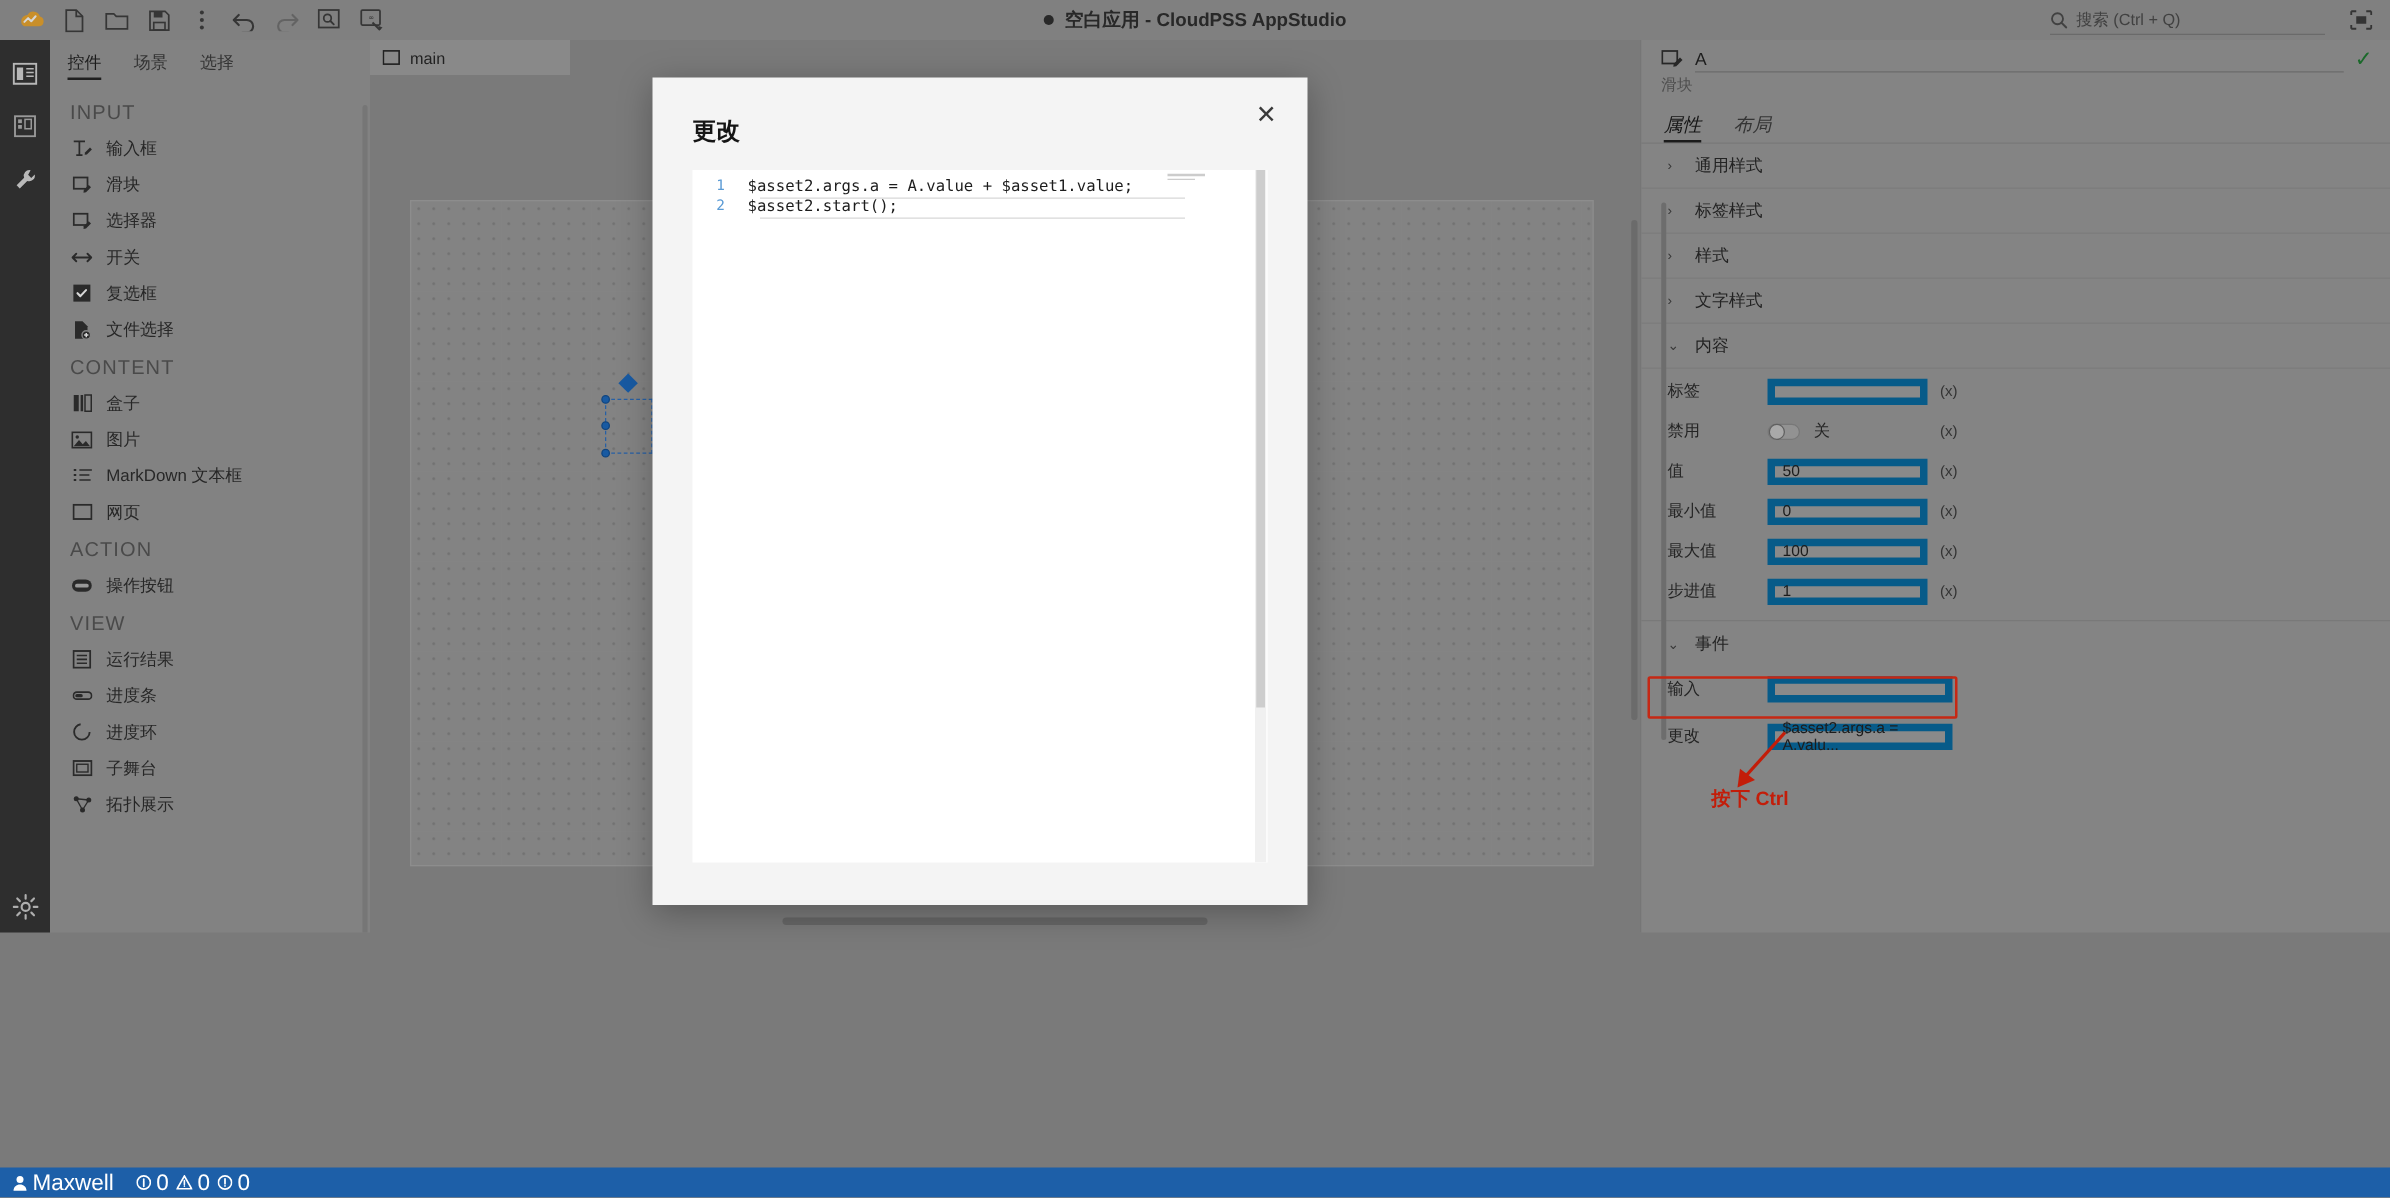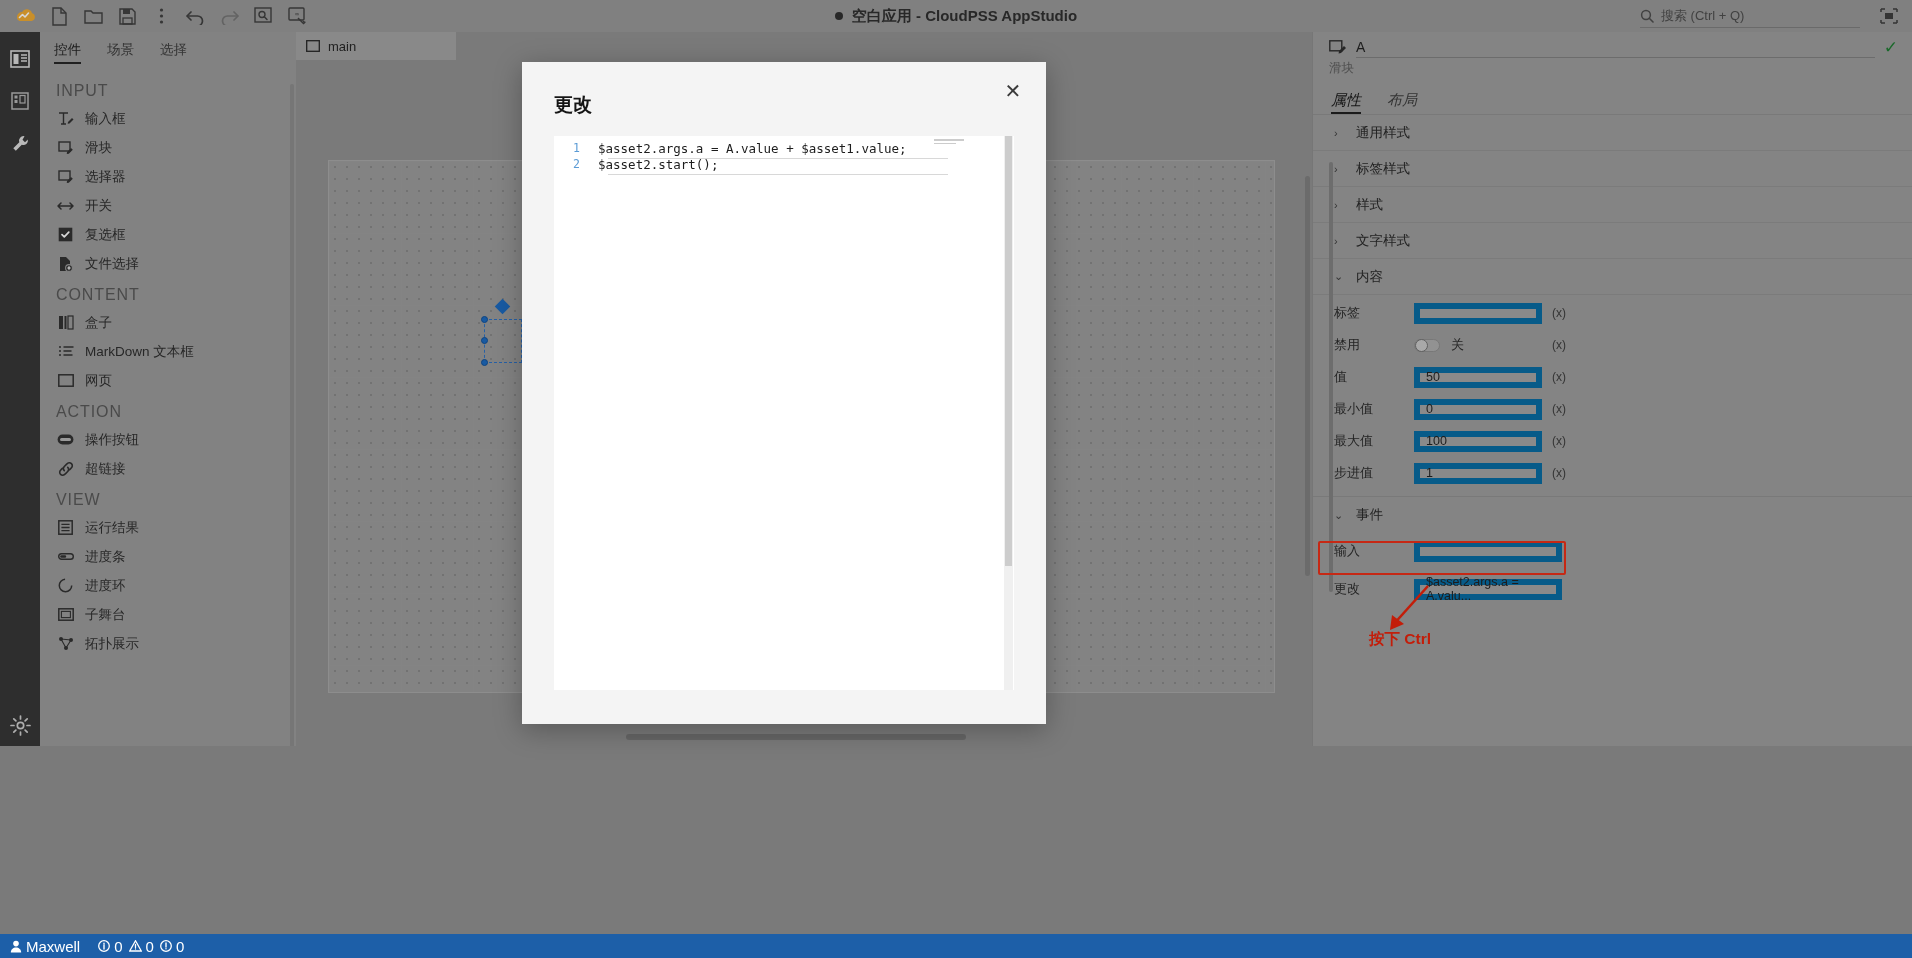--- a/index.html
+++ b/index.html
@@ -307,21 +307,21 @@
   }
   .ed-vscroll .th {
     position: absolute; top: 0; left: 1px; width: 7px; height: 430px;
     background: #cdcdcd;
   }
 
   
   .statusbar {
     position: absolute; left: 0; bottom: 0; width: 1912px; height: 24px;
     background: #1d5fa8; display: flex; align-items: center;
-    color: #ffffff; font-size: 15px; padding-left: 10px; gap: 18px;
+    color: #ffffff; font-size: 18px; padding-left: 10px; gap: 18px;
   }
   .sb-group { display: flex; align-items: center; gap: 6px; }
   .sb-item { display: flex; align-items: center; gap: 4px; }
 </style>
 </head>
 <body>
 
 <div id="app">
 
   <div class="titlebar">
@@ -507,20 +507,30 @@
             <svg width="16" height="15" viewBox="0 0 16 15">
               <rect x="1" y="1" width="4" height="13" fill="#2e2e2e"></rect>
               <rect x="6.5" y="1" width="2" height="13" fill="#2e2e2e"></rect>
               <rect x="10" y="1" width="5" height="13" fill="none" stroke="#2e2e2e" stroke-width="1.2"></rect>
             </svg>
           </span>
         <span>盒子</span>
       </div>
       <div class="lp-row">
         <span class="lp-ico">
+            <svg width="17" height="14" viewBox="0 0 17 14">
+              <rect x="0.8" y="0.8" width="15.4" height="12.4" fill="none" stroke="#2e2e2e" stroke-width="1.4"></rect>
+              <circle cx="4.8" cy="4.6" r="1.4" fill="#2e2e2e"></circle>
+              <path d="M2 12l4.2-5 3 3.4 2.5-2.6L15 12z" fill="#2e2e2e"></path>
+            </svg>
+          </span>
+        <span>图片</span>
+      </div>
+      <div class="lp-row">
+        <span class="lp-ico">
             <svg width="16" height="14" viewBox="0 0 16 14">
               <path d="M1 2h2M1 6h2M1 10h2" stroke="#2e2e2e" stroke-width="1.6"></path>
               <path d="M5.5 2h10M5.5 6h8M5.5 10h9" stroke="#2e2e2e" stroke-width="1.3"></path>
             </svg>
           </span>
         <span>MarkDown 文本框</span>
       </div>
       <div class="lp-row">
         <span class="lp-ico">
             <svg width="16" height="13" viewBox="0 0 16 13">
@@ -532,29 +542,20 @@
 
       <div class="lp-group">ACTION</div>
       <div class="lp-row">
         <span class="lp-ico">
             <svg width="17" height="11" viewBox="0 0 17 11">
               <rect x="0.6" y="0.6" width="15.8" height="9.8" rx="4.9" fill="#2e2e2e"></rect>
               <rect x="3" y="4" width="11" height="3" rx="1.5" fill="#b5b5b5"></rect>
             </svg>
           </span>
         <span>操作按钮</span>
-      </div>
-      <div class="lp-row">
-        <span class="lp-ico">
-            <svg width="16" height="16" viewBox="0 0 16 16">
-              <path d="M6.3 9.7a3 3 0 0 1 0-4.2l2.6-2.6a3 3 0 1 1 4.2 4.2L11.6 8.7" fill="none" stroke="#2e2e2e" stroke-width="1.6" stroke-linecap="round"></path>
-              <path d="M9.7 6.3a3 3 0 0 1 0 4.2l-2.6 2.6a3 3 0 1 1-4.2-4.2L4.4 7.3" fill="none" stroke="#2e2e2e" stroke-width="1.6" stroke-linecap="round"></path>
-            </svg>
-          </span>
-        <span>超链接</span>
       </div>
 
       <div class="lp-group">VIEW</div>
       <div class="lp-row">
         <span class="lp-ico">
             <svg width="15" height="15" viewBox="0 0 15 15">
               <rect x="0.8" y="0.8" width="13.4" height="13.4" fill="none" stroke="#2e2e2e" stroke-width="1.5"></rect>
               <path d="M3.4 4.4h8.2M3.4 7.5h8.2M3.4 10.6h8.2" stroke="#2e2e2e" stroke-width="1.3"></path>
             </svg>
           </span>

